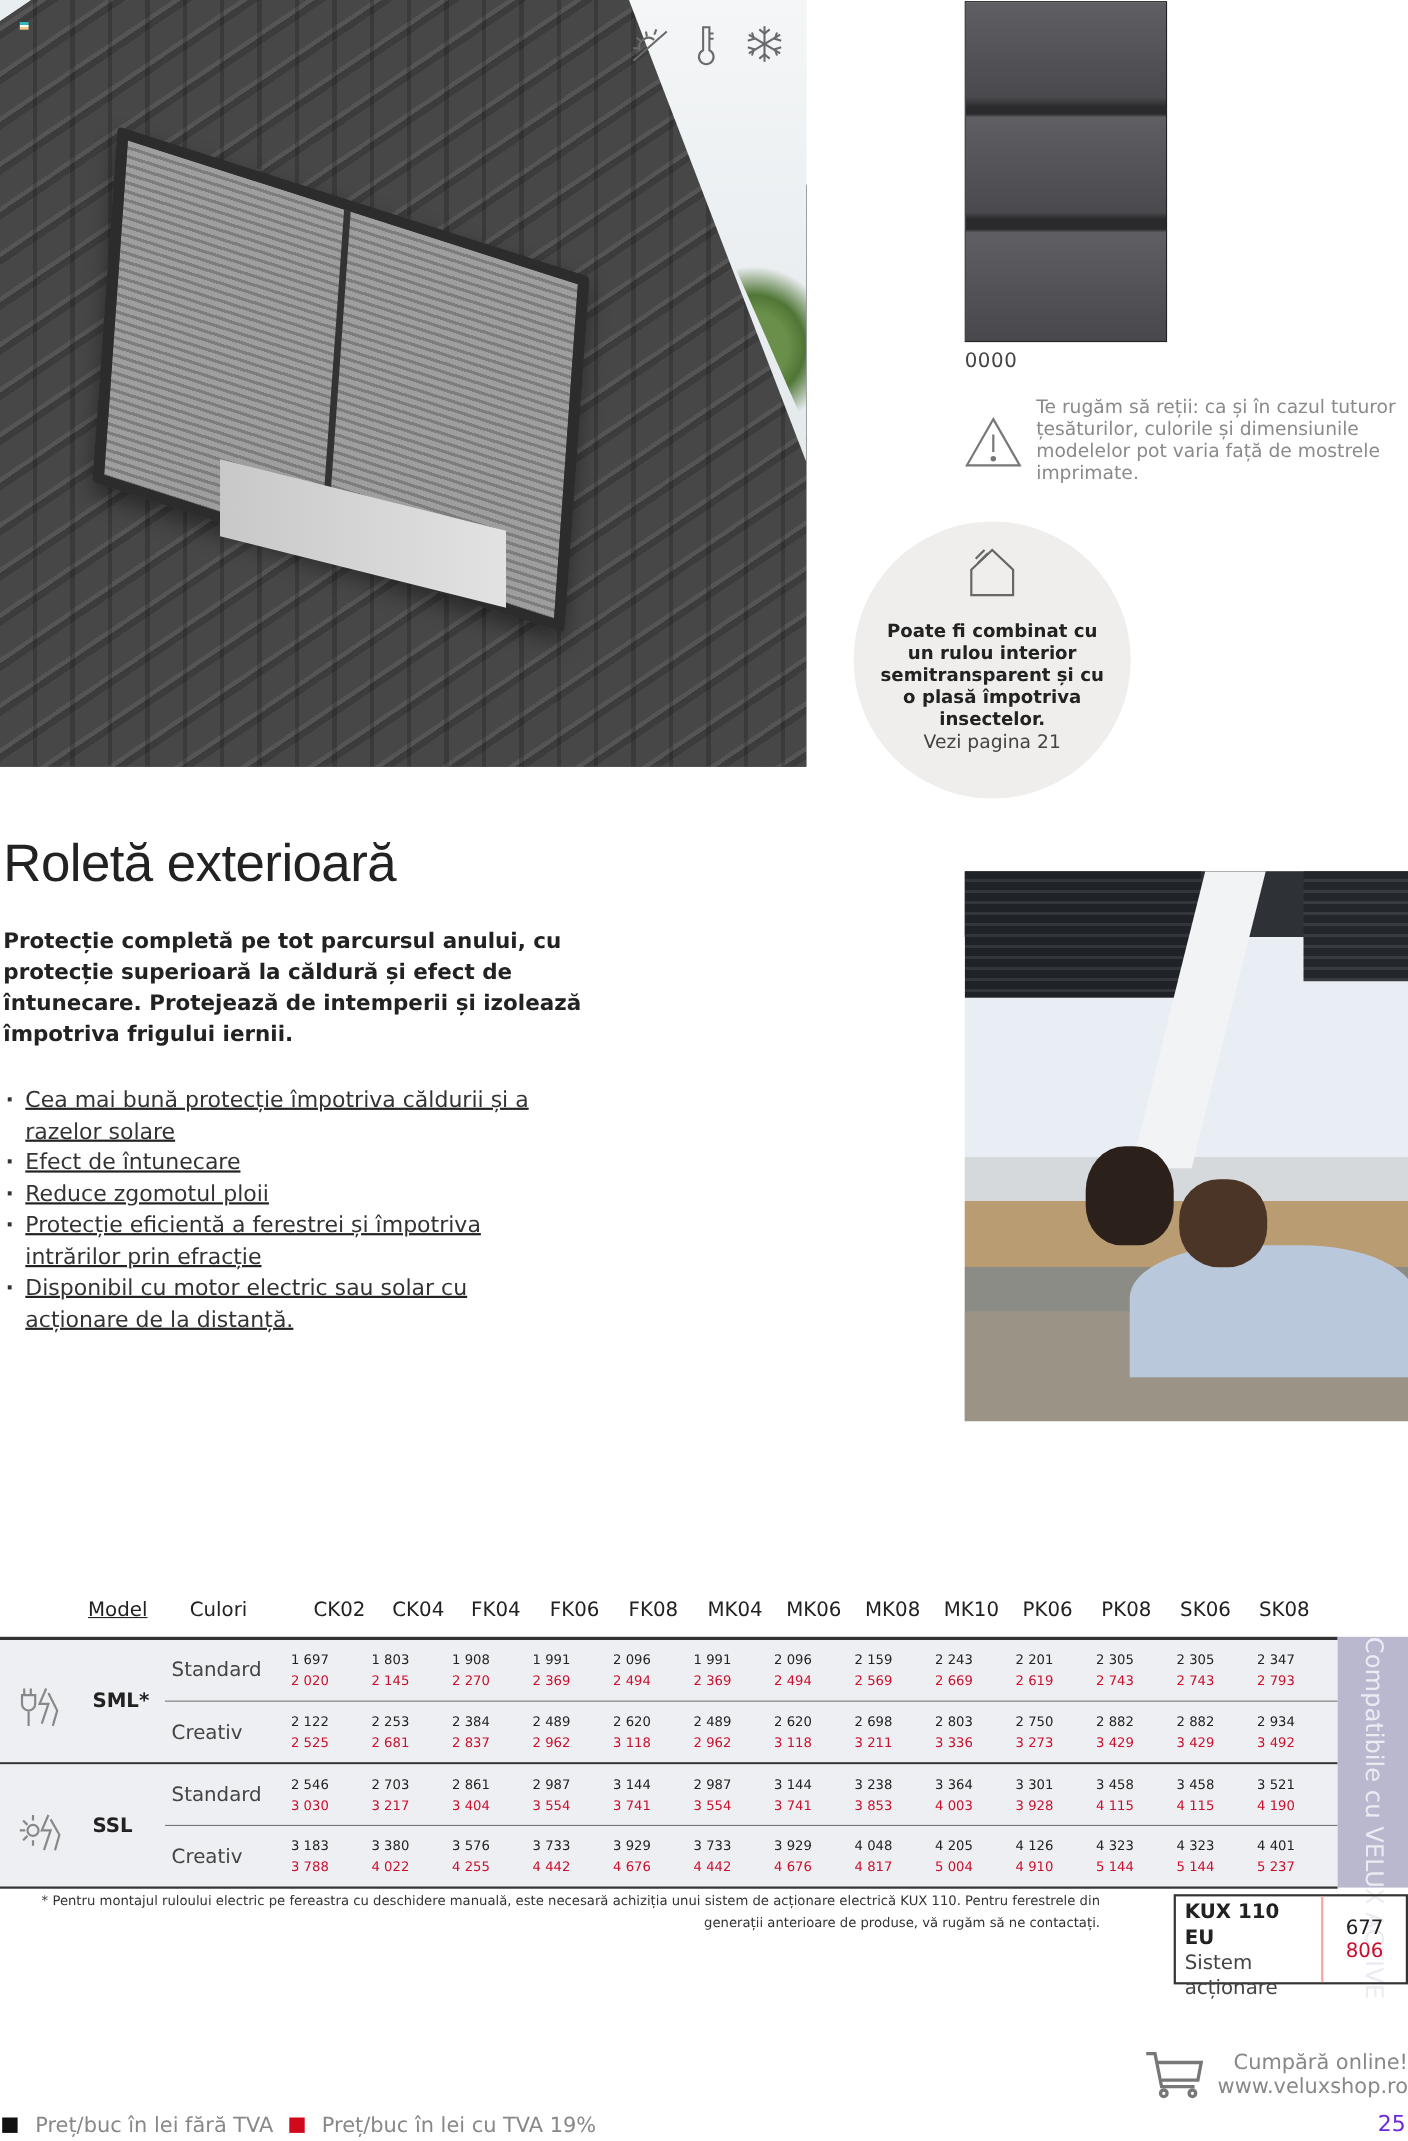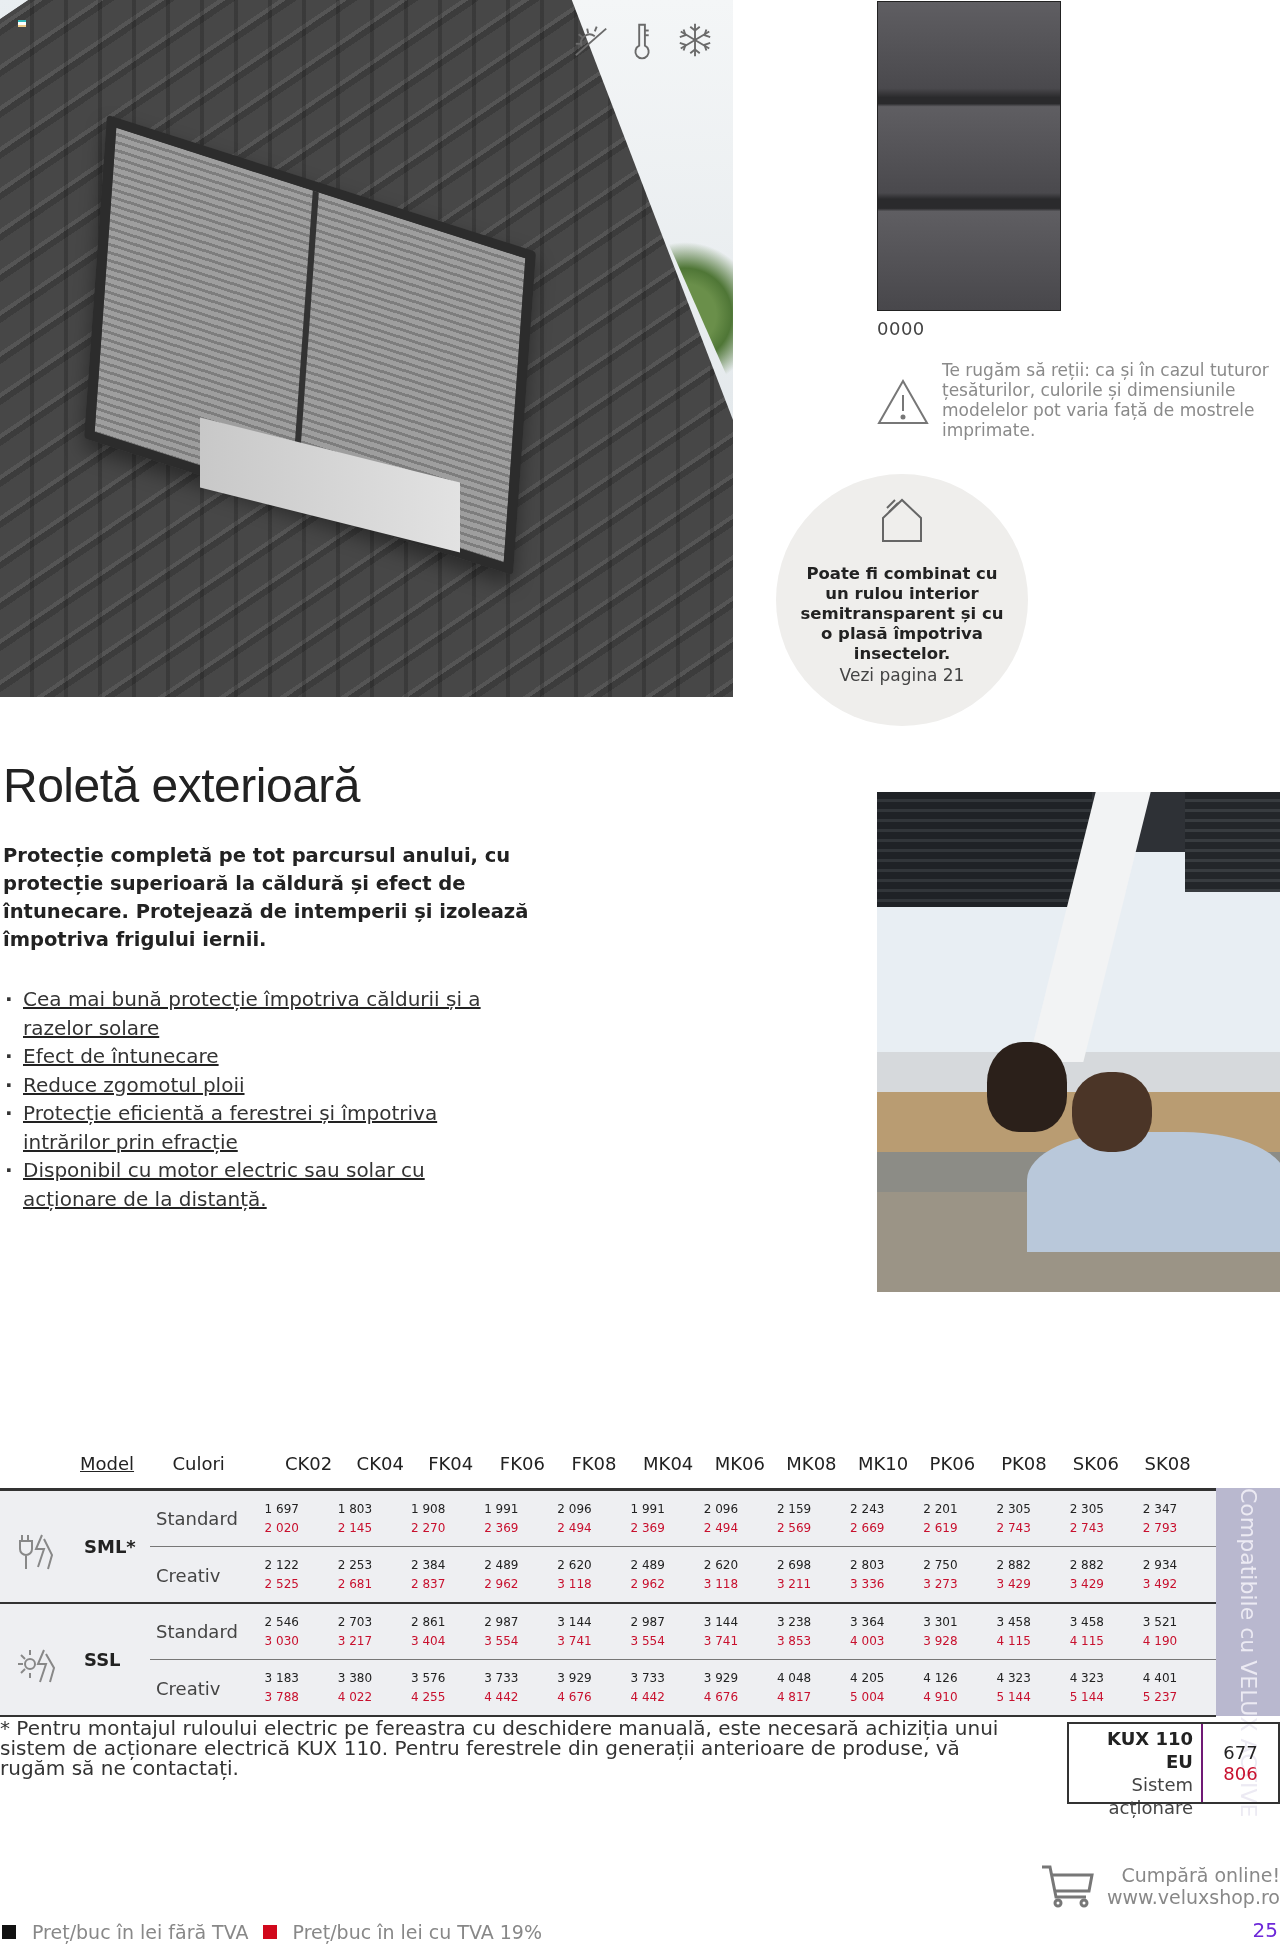--- a/index.html
+++ b/index.html
@@ -90,24 +90,24 @@
   .row .culori { width: 118px; padding-left: 6px; font-size: 18px; color: #444; }
   .row .cells { display: flex; }
   .cell { width: 73.2px; font-size: 12px; line-height: 19px; }
   .cell .net { color: #222; display: block; }
   .cell .gross { color: #c8102e; display: block; }
 
   .compat { position: absolute; left: 1216px; top: 1488px; width: 64px; height: 228px; background: #b9b8cf;
     display: flex; align-items: center; justify-content: center; }
   .compat span { display: block; transform: rotate(90deg); white-space: nowrap; color: #eceaf3; font-size: 22px; line-height: 22px; text-align: center; width: 228px; }
 
-  .footnote { position: absolute; left: 0; top: 1718px; width: 1000px; font-size: 20px; line-height: 20px; color: #333; }
+  .footnote { position: absolute; left: 0; top: 1718px; width: 1000px; font-size: 12px; line-height: 20px; color: #333; text-align: right; }
 
   .kux { position: absolute; left: 1067px; top: 1722px; width: 213px; height: 82px; border: 2px solid #333; display: flex; }
-  .kux .left { width: 134px; border-right: 2px solid #701a75; padding: 3px 8px; font-size: 18px; line-height: 23px; color: #444; text-align: right; }
+  .kux .left { width: 134px; border-right: 2px solid #fca5a5; padding: 3px 8px; font-size: 18px; line-height: 23px; color: #444; }
   .kux .left b { color: #222; }
   .kux .right { flex: 1; display: flex; flex-direction: column; justify-content: center; align-items: center; font-size: 18px; line-height: 21px; }
   .kux .right .net { color: #222; }
   .kux .right .gross { color: #c8102e; }
 
   .shop { position: absolute; left: 1040px; top: 1863px; width: 240px; display: flex; align-items: center; }
   .shop svg { width: 58px; height: 46px; flex: none; }
   .shop .txt { flex: 1; text-align: right; font-size: 19px; line-height: 22px; color: #888; }
   .pageno { position: absolute; right: 2px; top: 1918px; font-size: 20px; color: #6d28d9; }
 

